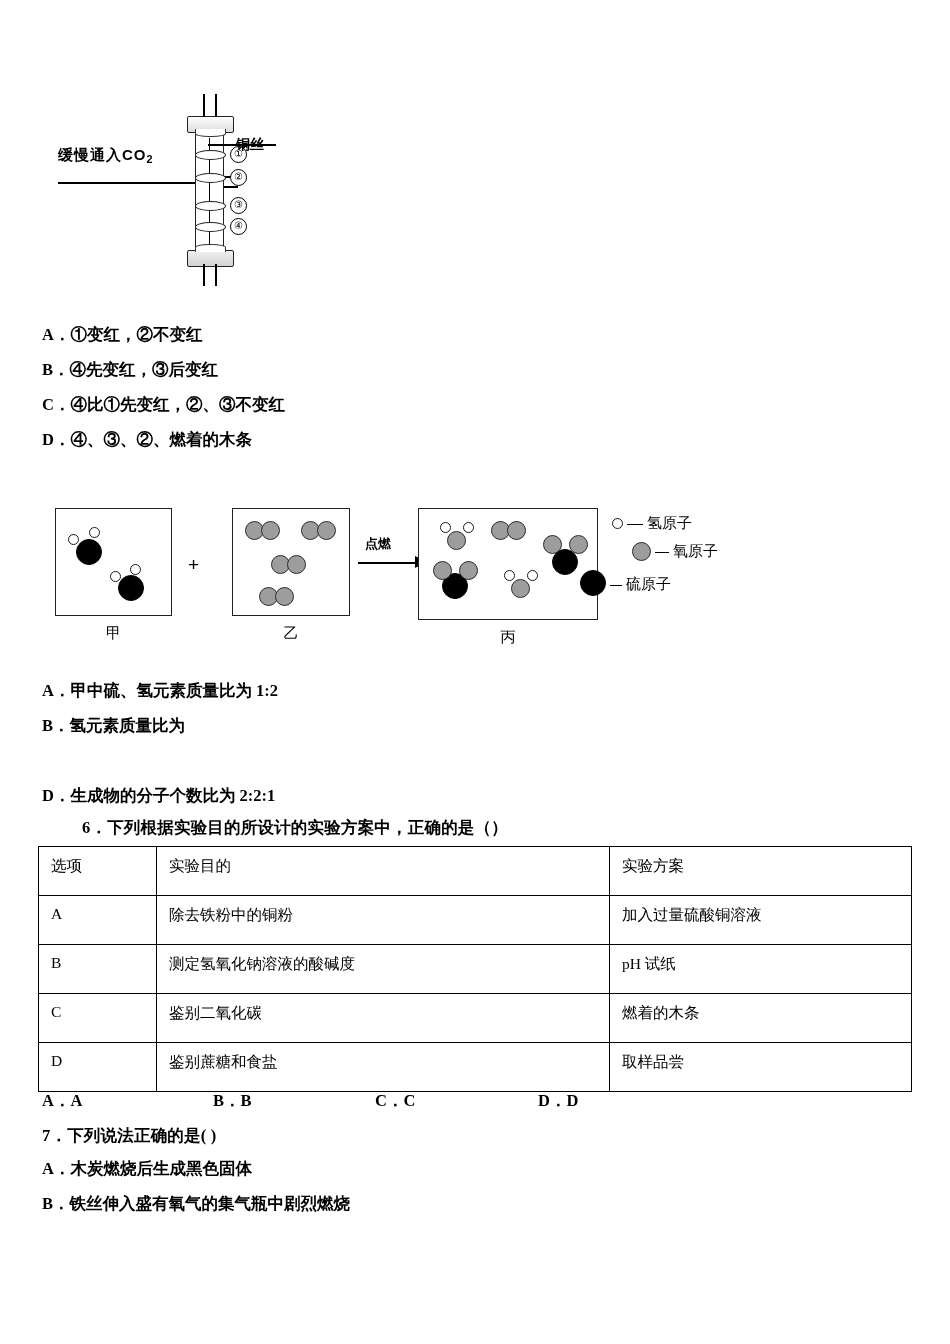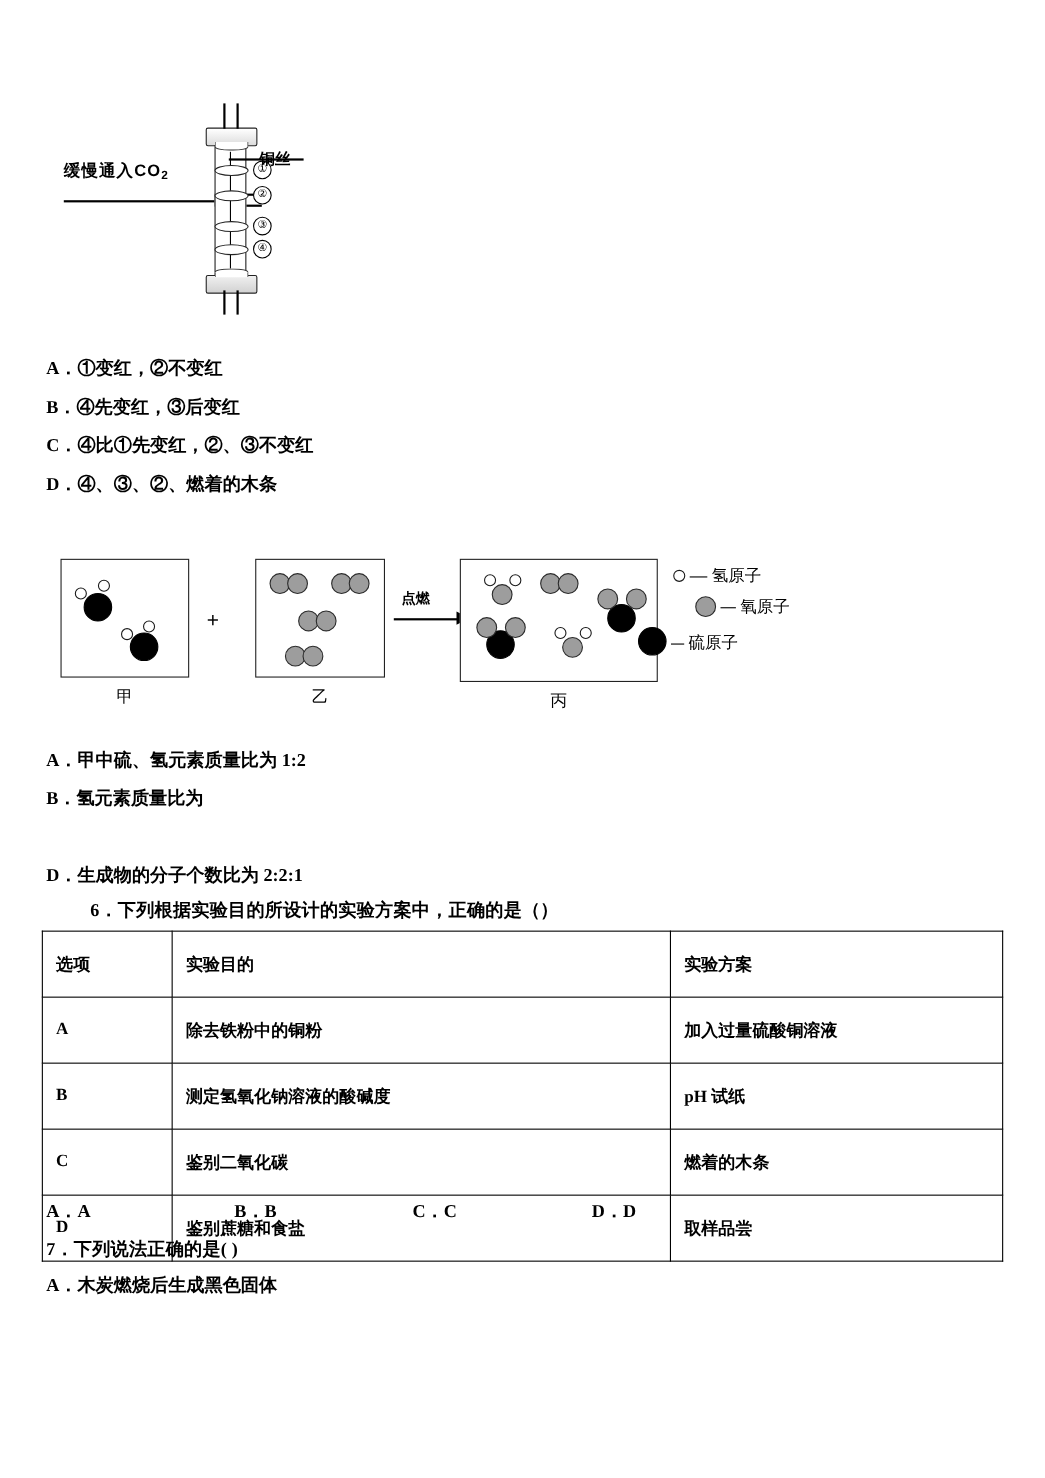--- a/index.html
+++ b/index.html
@@ -129,25 +129,25 @@
     left: 38px;
     top: 846px;
     width: 874px;
     border-collapse: collapse;
     font-size: 15.5px;
     font-weight: bold;
     table-layout: fixed;
   }
   #exp-table td, #exp-table th {
     border: 1.2px solid #000;
-    padding: 20px 10px 9px 12px;
+    padding: 9px 10px 9px 12px;
     text-align: left;
     vertical-align: top;
     height: 30px;
-    font-weight: bold;
+    font-weight: normal;
   }
   #exp-table .c-opt { width: 95px; }
   #exp-table .c-goal { width: 430px; }
 </style>
 </head>
 <body>
 
 <div class="page">
 
   <div id="apparatus">
@@ -349,14 +349,17 @@
     <span class="lbl">C．</span><span>C</span>
   </div>
   <div class="opt" style="left:538px; top:1091px;">
     <span class="lbl">D．</span><span>D</span>
   </div>
 
   <div class="qline" style="left:42px; top:1126px;">7．下列说法正确的是( )</div>
   <div class="opt" style="left:42px; top:1159px;">
     <span class="lbl">A．</span><span>木炭燃烧后生成黑色固体</span>
   </div>
+  <div class="opt" style="left:42px; top:1194px;">
+    <span class="lbl">B．</span><span>铁丝伸入盛有氧气的集气瓶中剧烈燃烧</span>
+  </div>
 
 </div>
 
 </body></html>

